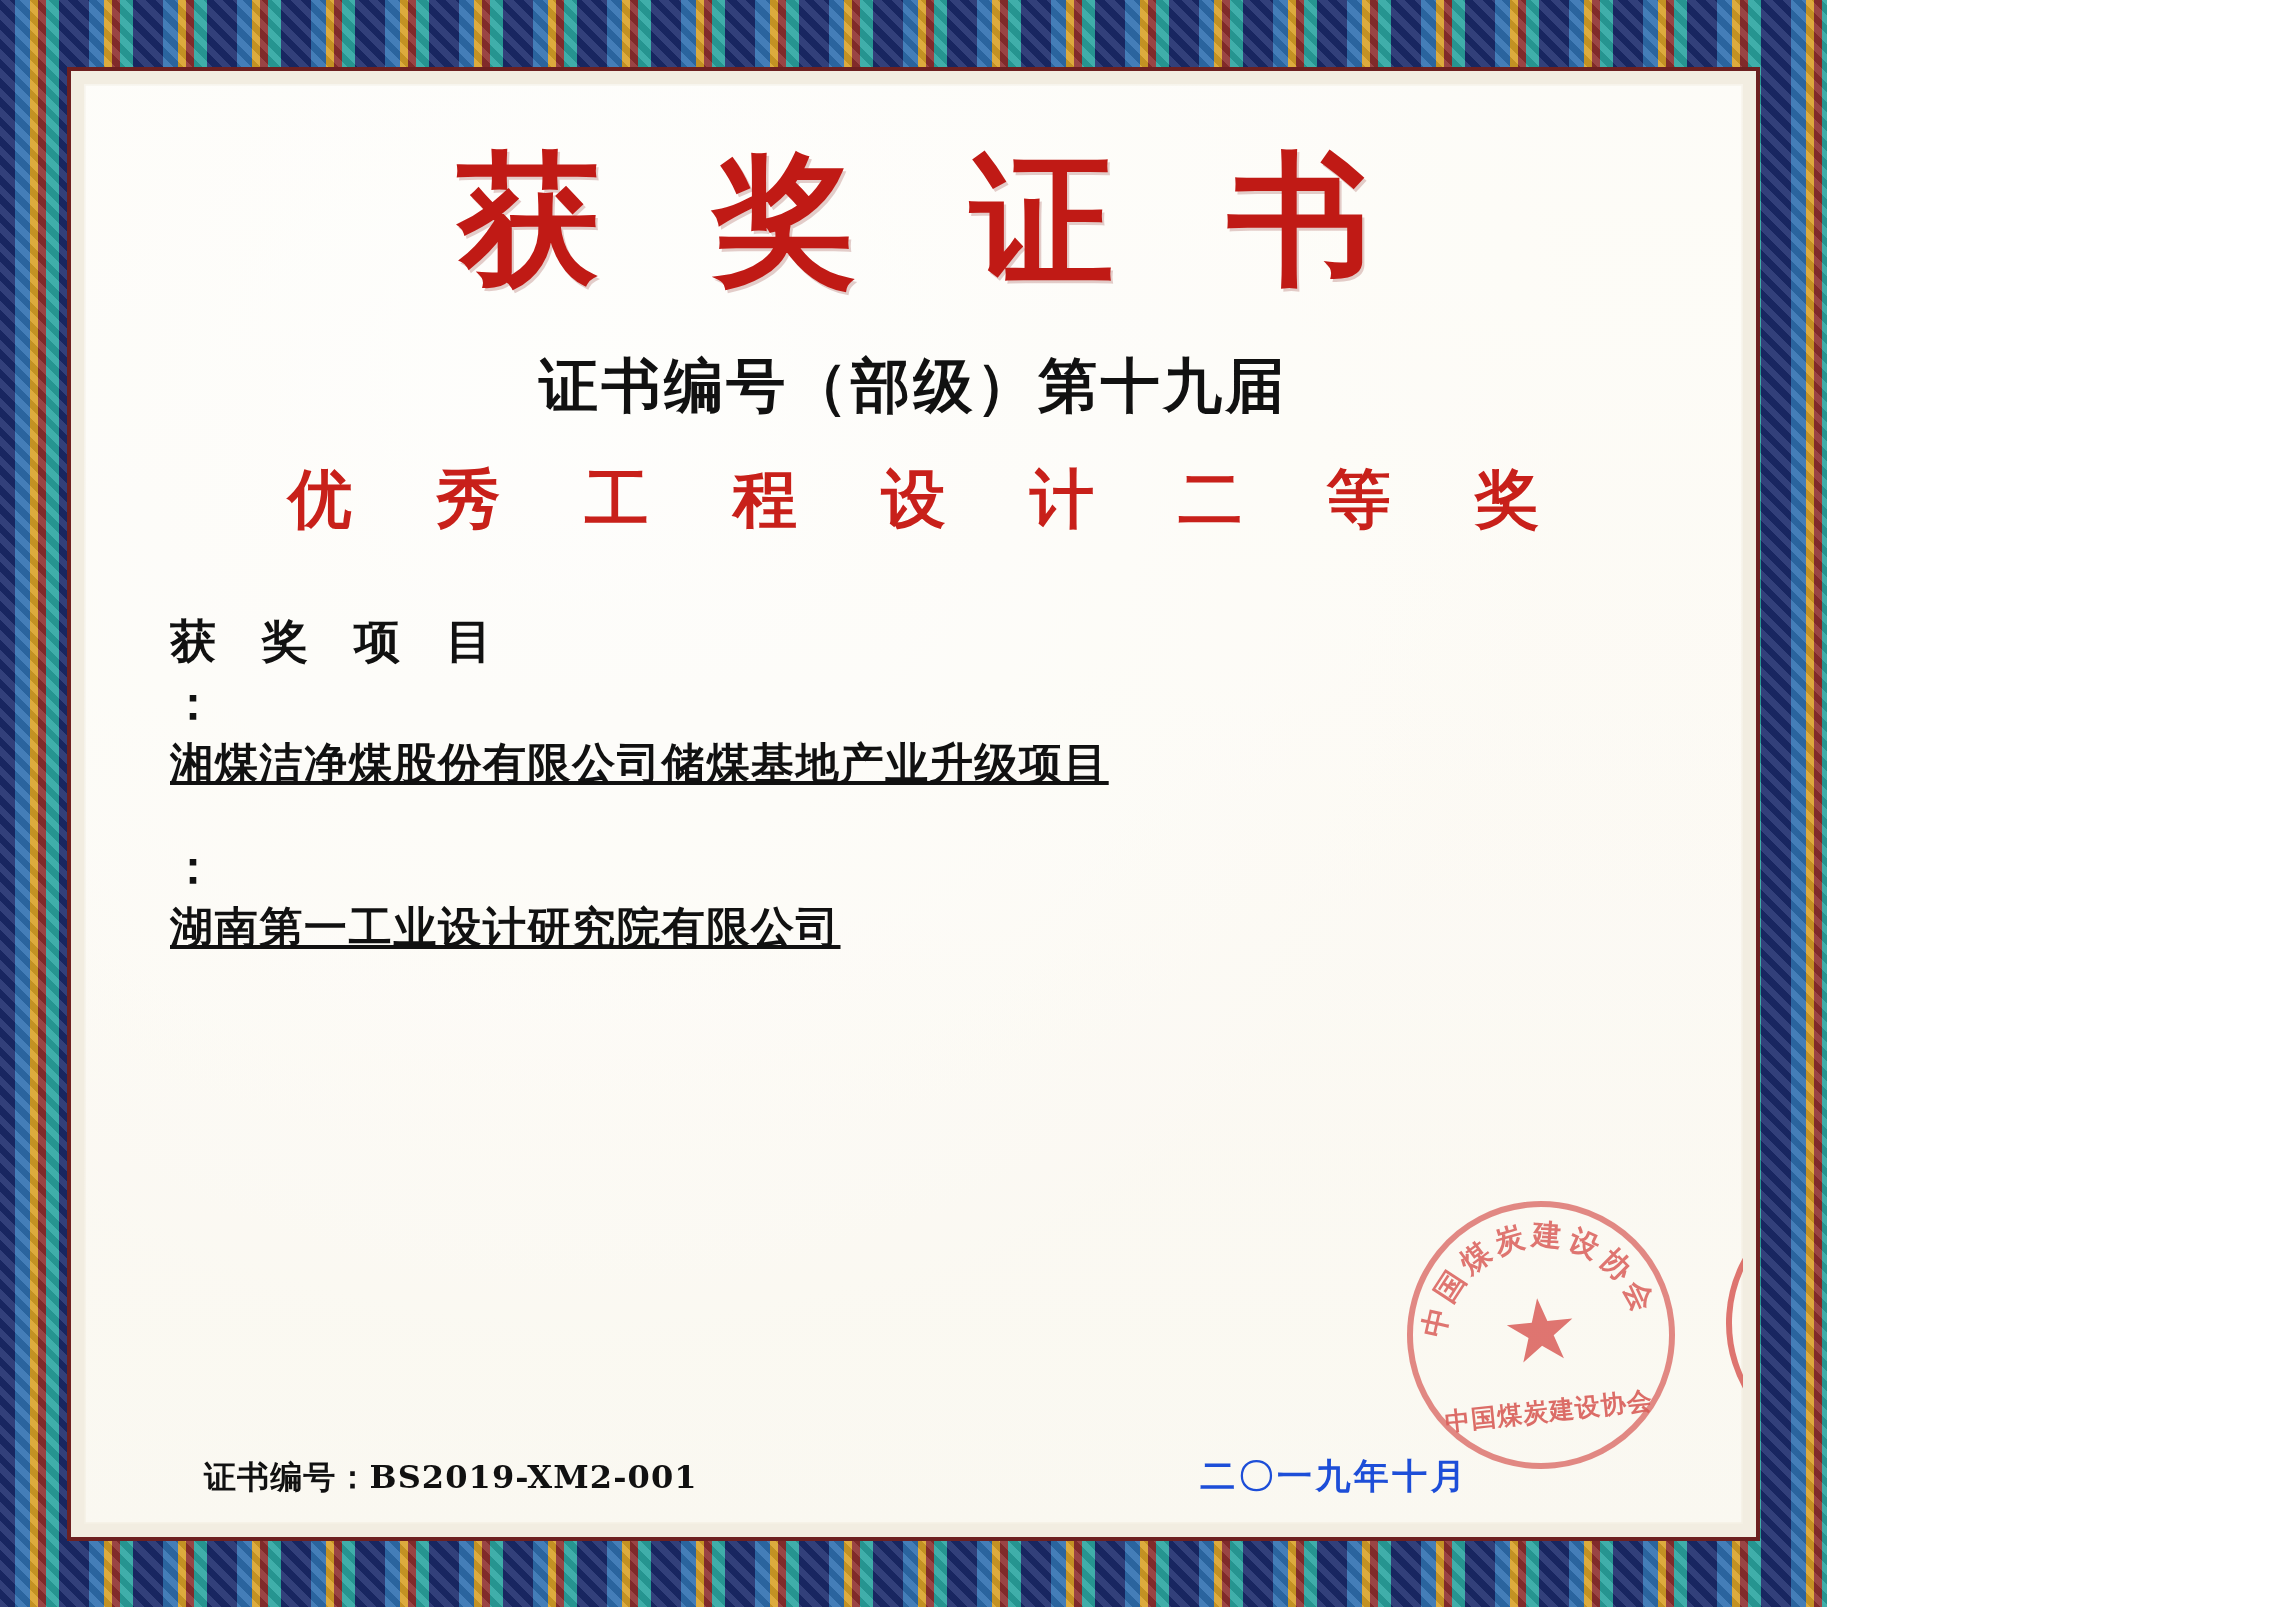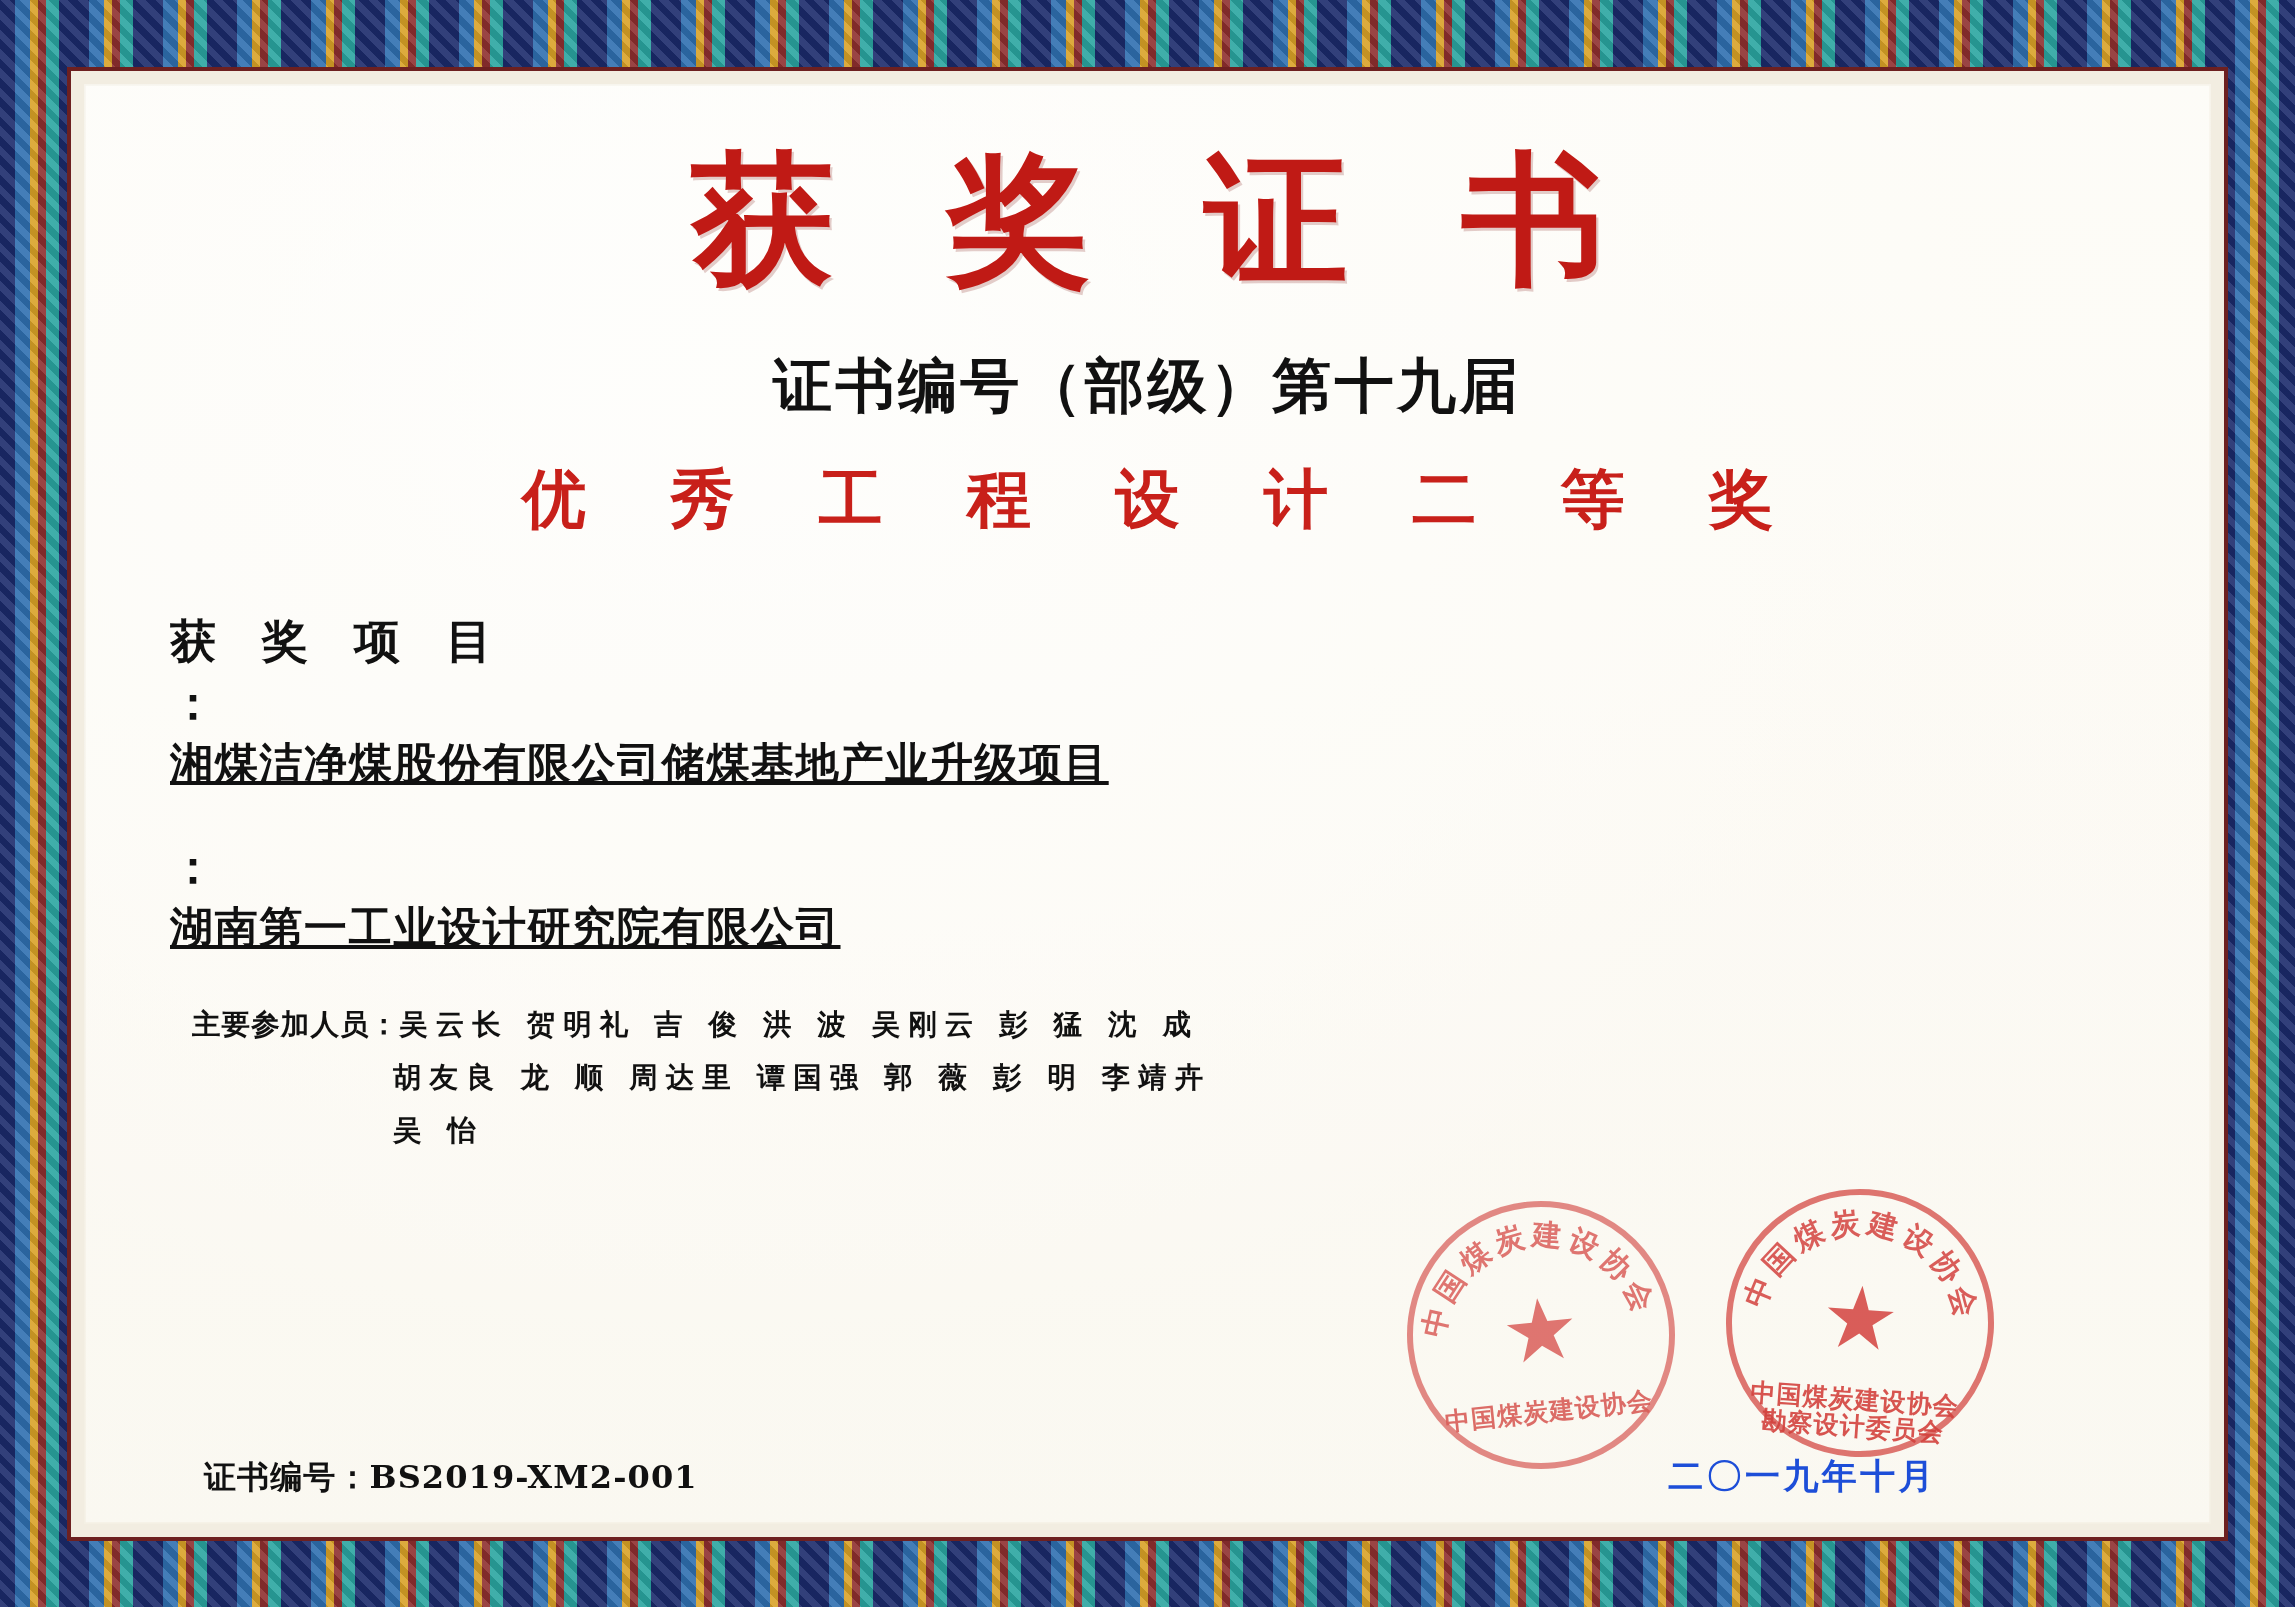--- a/index.html
+++ b/index.html
@@ -10,21 +10,21 @@
   body {
     width: 2295px;
     height: 1608px;
     font-family: "DejaVu Sans", "Liberation Sans", sans-serif;
     overflow: hidden;
   }
 
   
   .certificate {
     position: relative;
-    width: 2295px;
+    width: 1827px;
     height: 1608px;
     box-sizing: border-box;
     background:
       
       repeating-linear-gradient(90deg,
         #1b2a6b 0px, #1b2a6b 15px,
         #2f6fb0 15px, #2f6fb0 30px,
         #d9a227 30px, #d9a227 38px,
         #8e2f2f 38px, #8e2f2f 46px,
         #2aa5a0 46px, #2aa5a0 59px,
@@ -281,32 +281,20 @@
           <span class="field-label">获 奖 项 目</span>
           <span class="field-colon">：</span>
           <span class="field-value">湘煤洁净煤股份有限公司储煤基地产业升级项目</span>
         </div>
         <div class="field-row">
           <span class="field-colon">：</span>
           <span class="field-value">湖南第一工业设计研究院有限公司</span>
         </div>
       </div>
 
-      <div class="participants">
-        <div class="participants-row">
-          <span class="participants-label">主要参加人员：</span>
-          <span class="participants-names">吴云长  贺明礼  吉 俊  洪 波  吴刚云  彭 猛  沈 成</span>
-        </div>
-        <div class="participants-row names-indent">
-          <span class="participants-names">胡友良  龙 顺  周达里  谭国强  郭 薇  彭 明  李靖卉</span>
-        </div>
-        <div class="participants-row names-indent">
-          <span class="participants-names">吴 怡</span>
-        </div>
-      </div>
 
       <div class="footer">
 
         <div class="seal seal-a">
           <div class="seal-arc">
             <svg viewBox="0 0 470 470" aria-hidden="true">
               <defs>
                 <path id="arcA" d="M 55,250 A 180,180 0 0 1 415,250"></path>
               </defs>
               <text text-anchor="middle">

